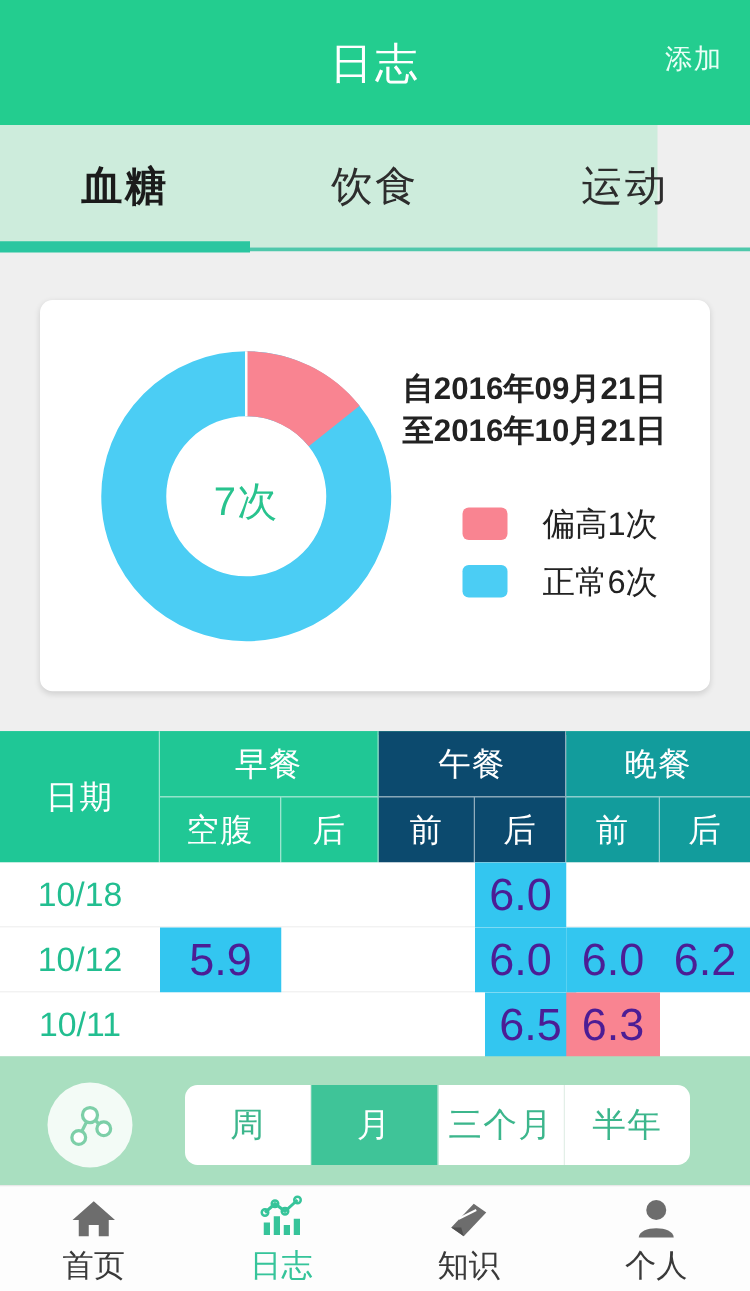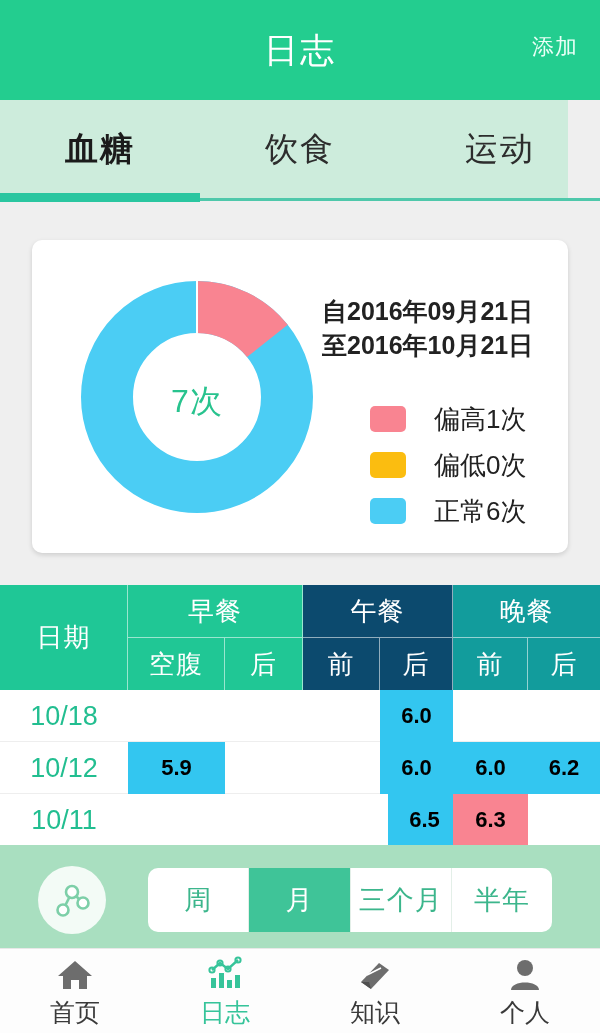--- a/index.html
+++ b/index.html
@@ -20,21 +20,21 @@
     position: absolute; left: 0; right: 0; top: 28px;
     text-align: center; color: #ffffff; font-size: 34px; letter-spacing: 2px;
   }
   .header-action {
     position: absolute; right: 22px; top: 32px;
     color: #eafff6; font-size: 22px; letter-spacing: 1px;
   }
 
   
   .tabbar {
-    position: absolute; left: 0; top: 100px; width: 568px; height: 98px;
+    position: absolute; left: 0; top: 100px; width: 526px; height: 98px;
     background: #cdecdc;
   }
   .tab {
     position: absolute; top: 0; height: 98px; width: 200px;
     display: flex; align-items: center; justify-content: center;
     font-size: 33px; letter-spacing: 2px; color: #2d2d2d;
   }
   .tab.active { font-weight: bold; color: #1b1b1b; }
   .tab-1 { left: 0; }  .tab-2 { left: 200px; } .tab-3 { left: 400px; }
   .tab-underline-thin {
@@ -93,21 +93,21 @@
     background: #ffffff; border-bottom: 1px solid #eeeeee;
   }
   .row-date {
     position: absolute; left: 0; top: 0; width: 128px; height: 52px;
     display: flex; align-items: center; justify-content: center;
     color: #22be90; font-size: 27px;
   }
   .cell {
     position: absolute; top: 0; height: 52px;
     display: flex; align-items: center; justify-content: center;
-    color: #000000; font-size: 22px; font-weight: bold;
+    color: #4c1d95; font-size: 36px;
   }
   .cell.normal { background: #33c6f0; }
   .cell.high   { background: #f98491; }
   .cell.empty  { background: transparent; }
   .table-top-line {
     position: absolute; left: 0; top: 0; width: 600px; height: 3px; background: #1fc796;
   }
 
   
   .filterbar {
@@ -174,24 +174,20 @@
 
     <div class="date-range">
       <div>自2016年09月21日</div>
       <div>至2016年10月21日</div>
     </div>
 
     <div class="legend">
       <div class="legend-row">
         <span class="legend-swatch" id="sw0" style="background: rgb(249, 132, 145);"></span>
         <span class="legend-label">偏高1次</span>
-      </div>
-      <div class="legend-row">
-        <span class="legend-swatch" id="sw1" style="background: rgb(251, 189, 16);"></span>
-        <span class="legend-label">偏低0次</span>
       </div>
       <div class="legend-row">
         <span class="legend-swatch" id="sw2" style="background: rgb(75, 205, 244);"></span>
         <span class="legend-label">正常6次</span>
       </div>
     </div>
   </div>
 
   <div class="table">
     <div class="table-top-line"></div>

